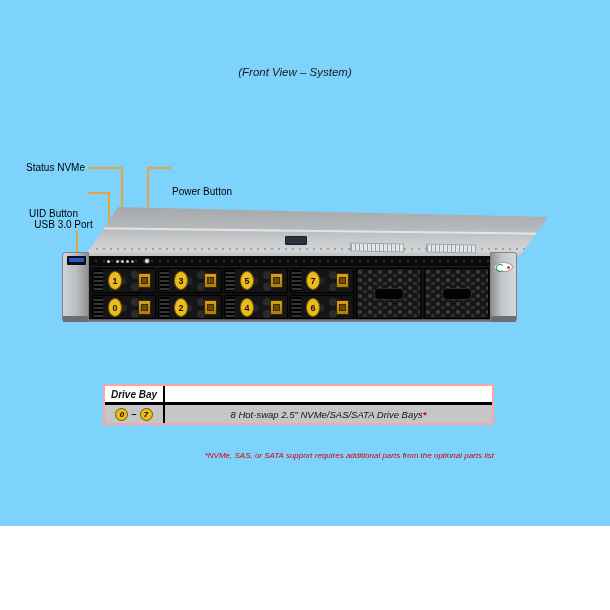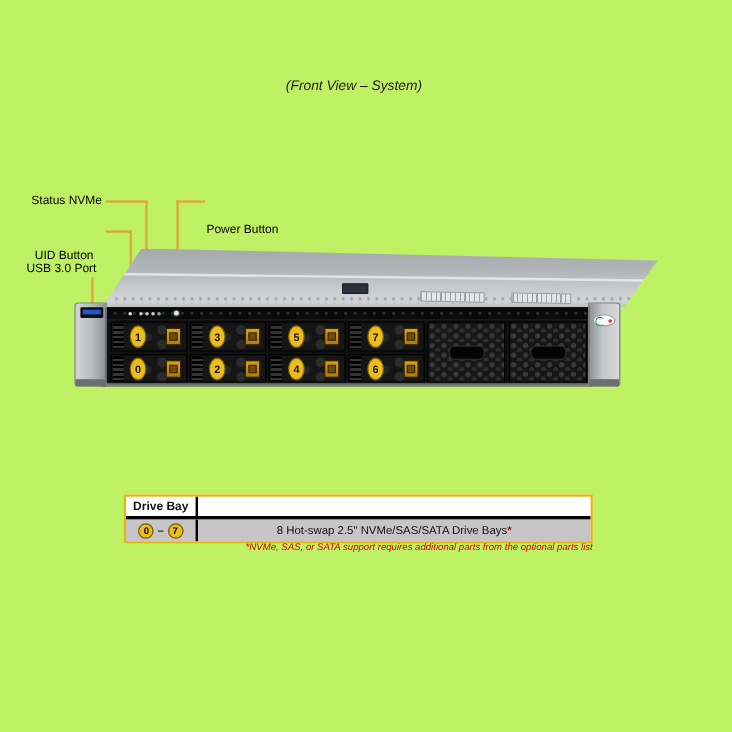--- a/index.html
+++ b/index.html
@@ -1,33 +1,33 @@
 <!DOCTYPE html>
 <html style="--callout-line: #E3A53C; --badge-yellow: #ECBC1F; --latch-orange: #C9880F; --footnote-red: #D80000; --table-row-bg: #C6C6C6;"><head>
 <meta charset="utf-8">
 <style>
   * { margin:0; padding:0; box-sizing:border-box; }
   html,body { background:#ffffff; }
   .page {
-    position:relative; width:610px; height:610px; overflow:hidden;
-    background:#bef264; font-family:"Liberation Sans", sans-serif; color:#111;
+    position:relative; width:610px; height:526px; overflow:hidden;
+    background:#7dd3fc; font-family:"Liberation Sans", sans-serif; color:#111;
   }
   .abs { position:absolute; }
 
   
   .fig-caption {
     left:0; top:66px; width:590px; text-align:center;
     font-style:italic; font-size:11.5px; color:#1a1a1a;
   }
 
   
   .callout-label { font-size:10px; color:#000; line-height:12px; }
   .lbl-status { left:22px; top:162px; width:63px; text-align:right; }
   .lbl-uid    { left:22px; top:187px; width:63px; text-align:center;margin-top:21px; }
-  .lbl-usb    { left:22px; top:219px; width:83px; text-align:left; }
+  .lbl-usb    { left:22px; top:219px; width:83px; text-align:center; }
   .lbl-power  { left:172px; top:162px; width:90px; text-align:left;margin-top:24px; }
 
   
   .cline { background:var(--callout-line,#E3A53C); }
   .cl-status-h { left:88px;  top:167px; width:35px; height:2px; }
   .cl-status-v { left:121px; top:167px; width:2px;  height:95px; }
   .cl-uid-h    { left:88px;  top:192px; width:22px; height:2px; }
   .cl-uid-v    { left:108px; top:192px; width:2px;  height:70px; }
   .cl-power-h  { left:147px; top:167px; width:24px; height:2px; }
   .cl-power-v  { left:147px; top:167px; width:2px;  height:95px; }
@@ -113,21 +113,21 @@
   .usb-port { position:absolute; left:4px; top:3px; width:19px; height:9px; background:#0b0e12; border-radius:1px; }
   .usb-port::after { content:''; position:absolute; left:2px; top:2px; width:15px; height:4px; background:#2457c9; }
   .logo-badge { position:absolute; left:3px; top:9px; width:19px; height:10px; border-radius:50%;
     background:#ffffff; border:1px solid #9aa0a3; }
   .logo-badge::before { content:''; position:absolute; left:1px; top:1px; width:6px; height:6px;
     border:1.5px solid #2e9e4f; border-right-color:rgba(0,0,0,0); border-radius:50%; }
   .logo-badge::after { content:''; position:absolute; right:2px; top:3px; width:3px; height:3px;
     background:#d03a2a; border-radius:50%; }
 
   
-  .spec-table { left:103px; top:412px; width:391px; border:2px solid #eab308; background:#fff; }
+  .spec-table { left:103px; top:384px; width:391px; border:2px solid #fca5a5; background:#fff;font-style:italic; }
   .t-head { display:flex; height:19px; border-bottom:3px solid #000; background:#fff; }
   .t-row  { display:flex; height:18px; background:var(--table-row-bg,#C6C6C6); }
   .t-col1 { width:60px; border-right:2px solid #000; display:flex; align-items:center; justify-content:center; }
   .t-col2 { flex:1; display:flex; align-items:center; justify-content:center; }
   .t-head .t-col1, .t-head .t-col2 { font-weight:bold; font-size:10px; }
   .t-row .t-col2 { font-size:9.5px; color:#101010; }
   .cbadge { display:inline-block; width:13px; height:13px; border-radius:50%;
     background:var(--badge-yellow,#ECBC1F); border:1px solid #6b5a00;
     font-size:8px; font-weight:bold; color:#000; text-align:center; line-height:12px; }
   .bay-range { gap:3px; font-size:9px; font-weight:bold; }

